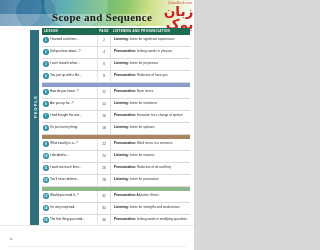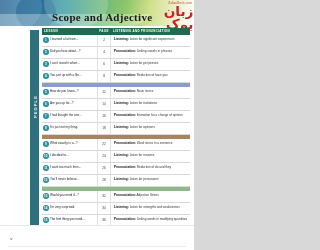--- a/index.html
+++ b/index.html
@@ -134,21 +134,21 @@
     <div class="blob3"></div>
     <div class="swoosh"></div>
   </div>
 
   <div class="logo">
     <span class="logo-en">ZabanBook.com</span>
     <span class="logo-fa">زبان بوک</span>
     <span class="logo-rule"></span>
   </div>
 
-  <div class="title">Scope and Adjective</div>
+  <div class="title">Scope and Sequence</div>
 
   <div class="side-tab">
     <span>PEOPLE</span>
   </div>
 
   <div class="table">
     <div class="thead">
       <div class="c-lesson">LESSON</div>
       <div class="c-page">PAGE</div>
       <div class="c-skill">LISTENING AND PRONUNCIATION</div>

